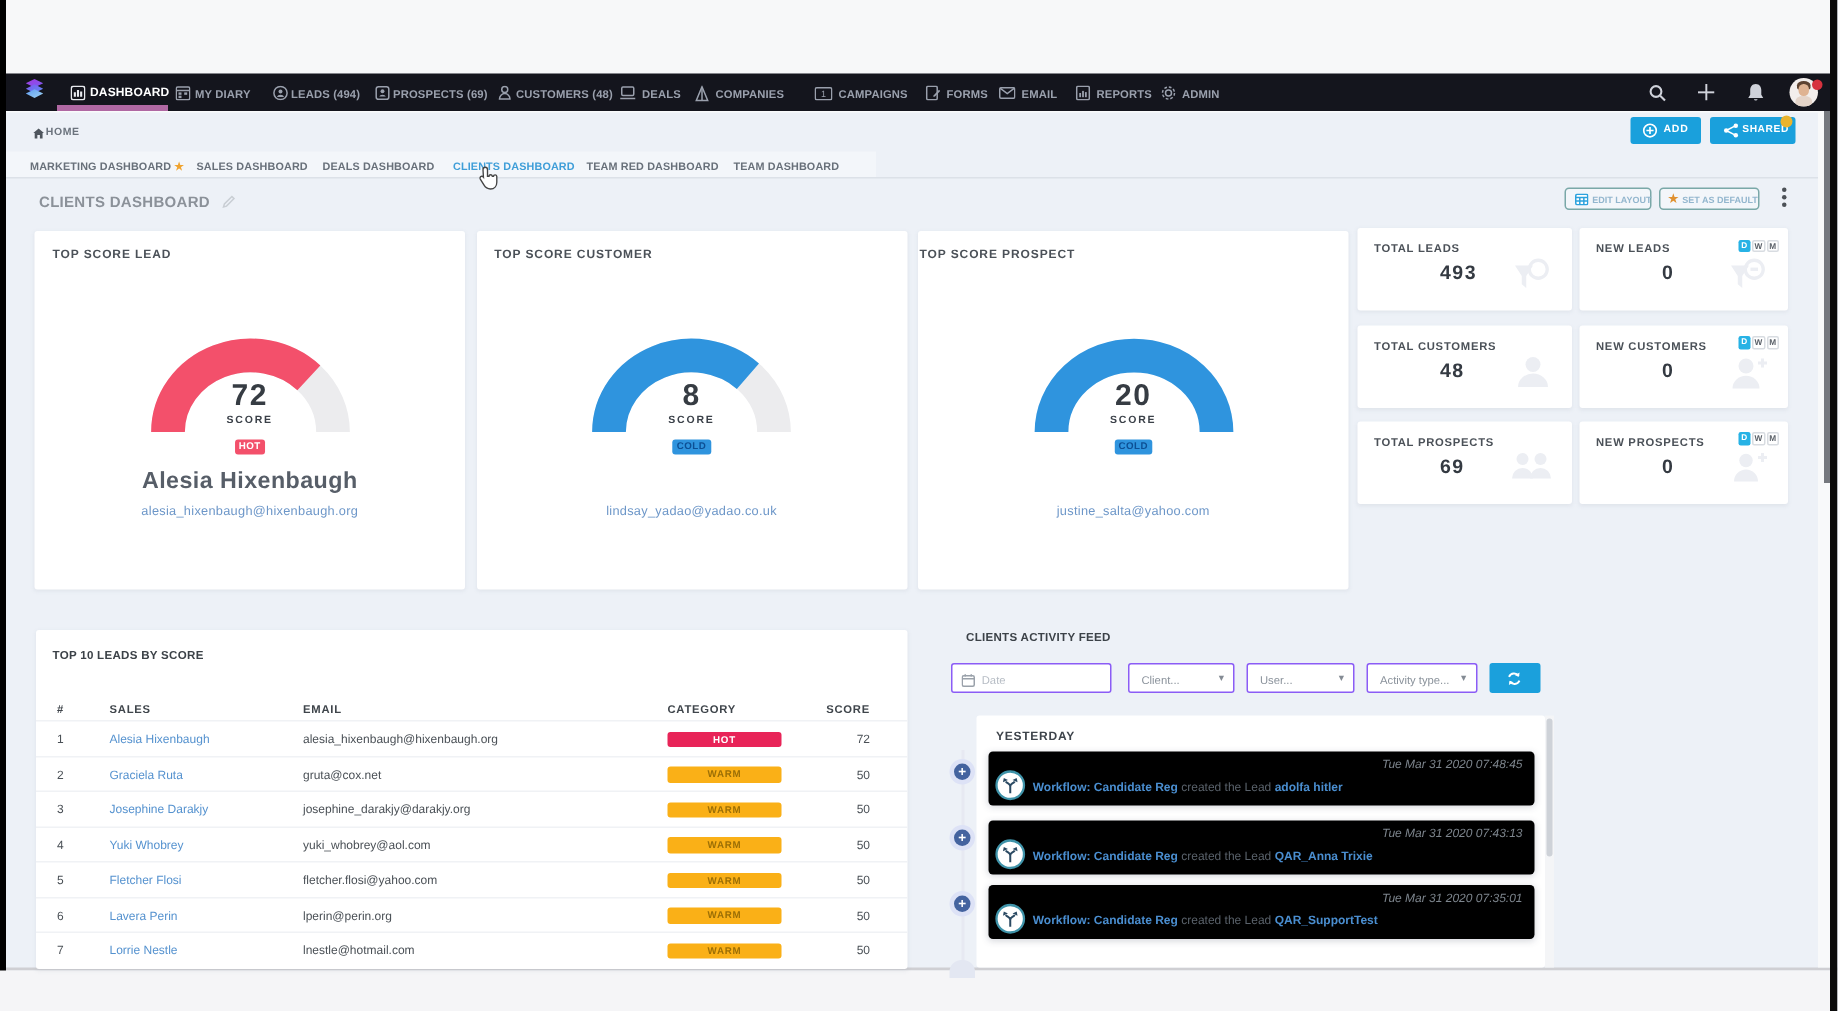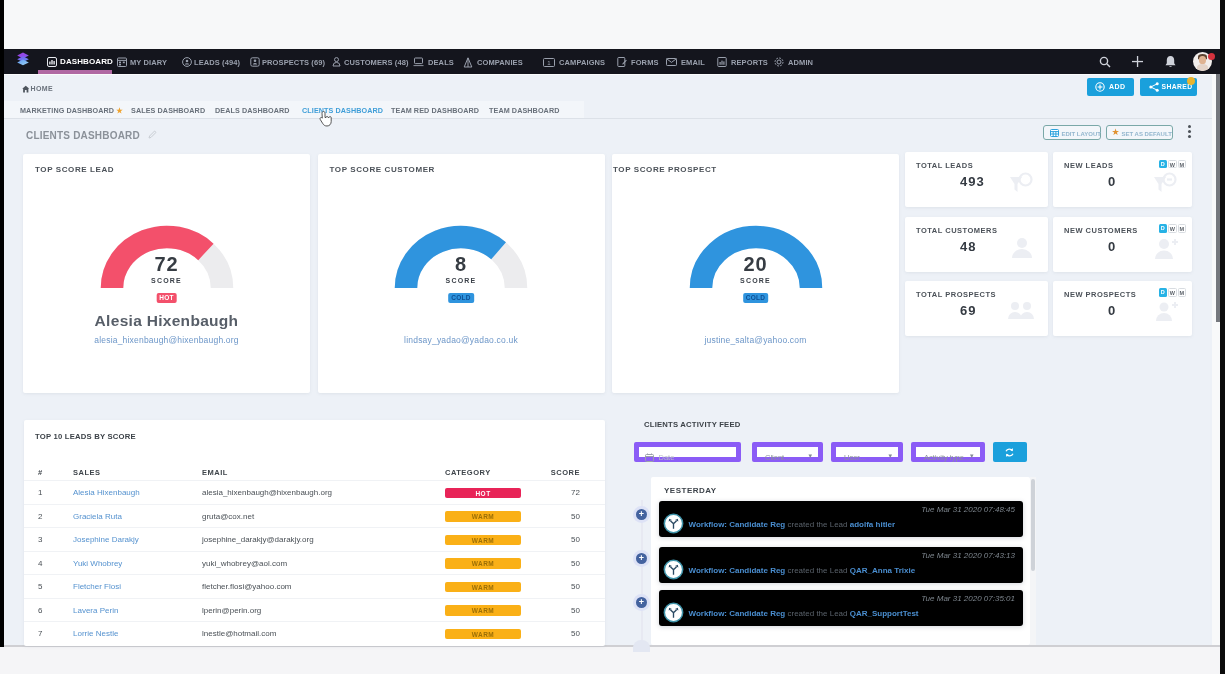--- a/index.html
+++ b/index.html
@@ -26,21 +26,21 @@
   .dwm b { background:#27b2e5; color:#fff; }
   .dwm i { background:#fff; color:#5a6068; border:0.5px solid #d8dce1; }
   .th { position:absolute; top:48px; font-size:7.5px; font-weight:bold; color:#3f454b; letter-spacing:.5px; }
   .trow { position:absolute; left:0; width:100%; height:23.5px; border-top:1px solid #f0f2f5; }
   .trow span { position:absolute; top:7px; font-size:8px; }
   .c0 { left:14px; color:#4a5056; }
   .c1 { left:49px; color:#5592cf; }
   .c2 { left:178px; color:#4a5056; }
   .c3 { left:506px; width:50px; text-align:right; color:#4a5056; }
   .bdg { left:421px; width:76px; height:10.5px; top:6.5px !important; border-radius:2px; background:#fab017; color:#9c6f06; font-size:6.5px !important; font-weight:bold; text-align:center; line-height:11px; letter-spacing:.5px; }
-  .fbox { position:absolute; top:442px; height:20px; background:#fff; border:5px solid #8b5cf6; border-radius:2px; }
+  .fbox { position:absolute; top:442px; height:20px; background:#fff; border:1px solid #8b5cf6; border-radius:2px; }
   .ftxt { position:absolute; left:8px; top:6px; font-size:7.5px; color:#8a929b; }
   .caret { position:absolute; right:6px; top:5px; font-size:7px; color:#848b94; }
   .plus { position:absolute; left:633px; width:17px; height:17px; border-radius:50%; background:#dde2f6; }
   .plus span { position:absolute; left:3px; top:3px; width:11px; height:11px; border-radius:50%; background:#44639f; color:#fff; font-size:9px; line-height:10.5px; text-align:center; font-weight:bold; }
   .acard { position:absolute; left:658.5px; width:364.5px; height:36px; background:#000000; border-radius:3px; box-shadow:0 1px 5px rgba(60,70,90,.22); }
   .ts { position:absolute; right:8px; top:4px; font-size:8px; font-style:italic; color:#7d858d; }
   .wficon { position:absolute; left:4px; top:12px; width:21px; height:21px; }
   .atext { position:absolute; left:30px; top:19px; font-size:8px; color:#5a626b; white-space:nowrap; }
   .atext b { color:#4a8ed0;margin-top:48px; }
 </style>

